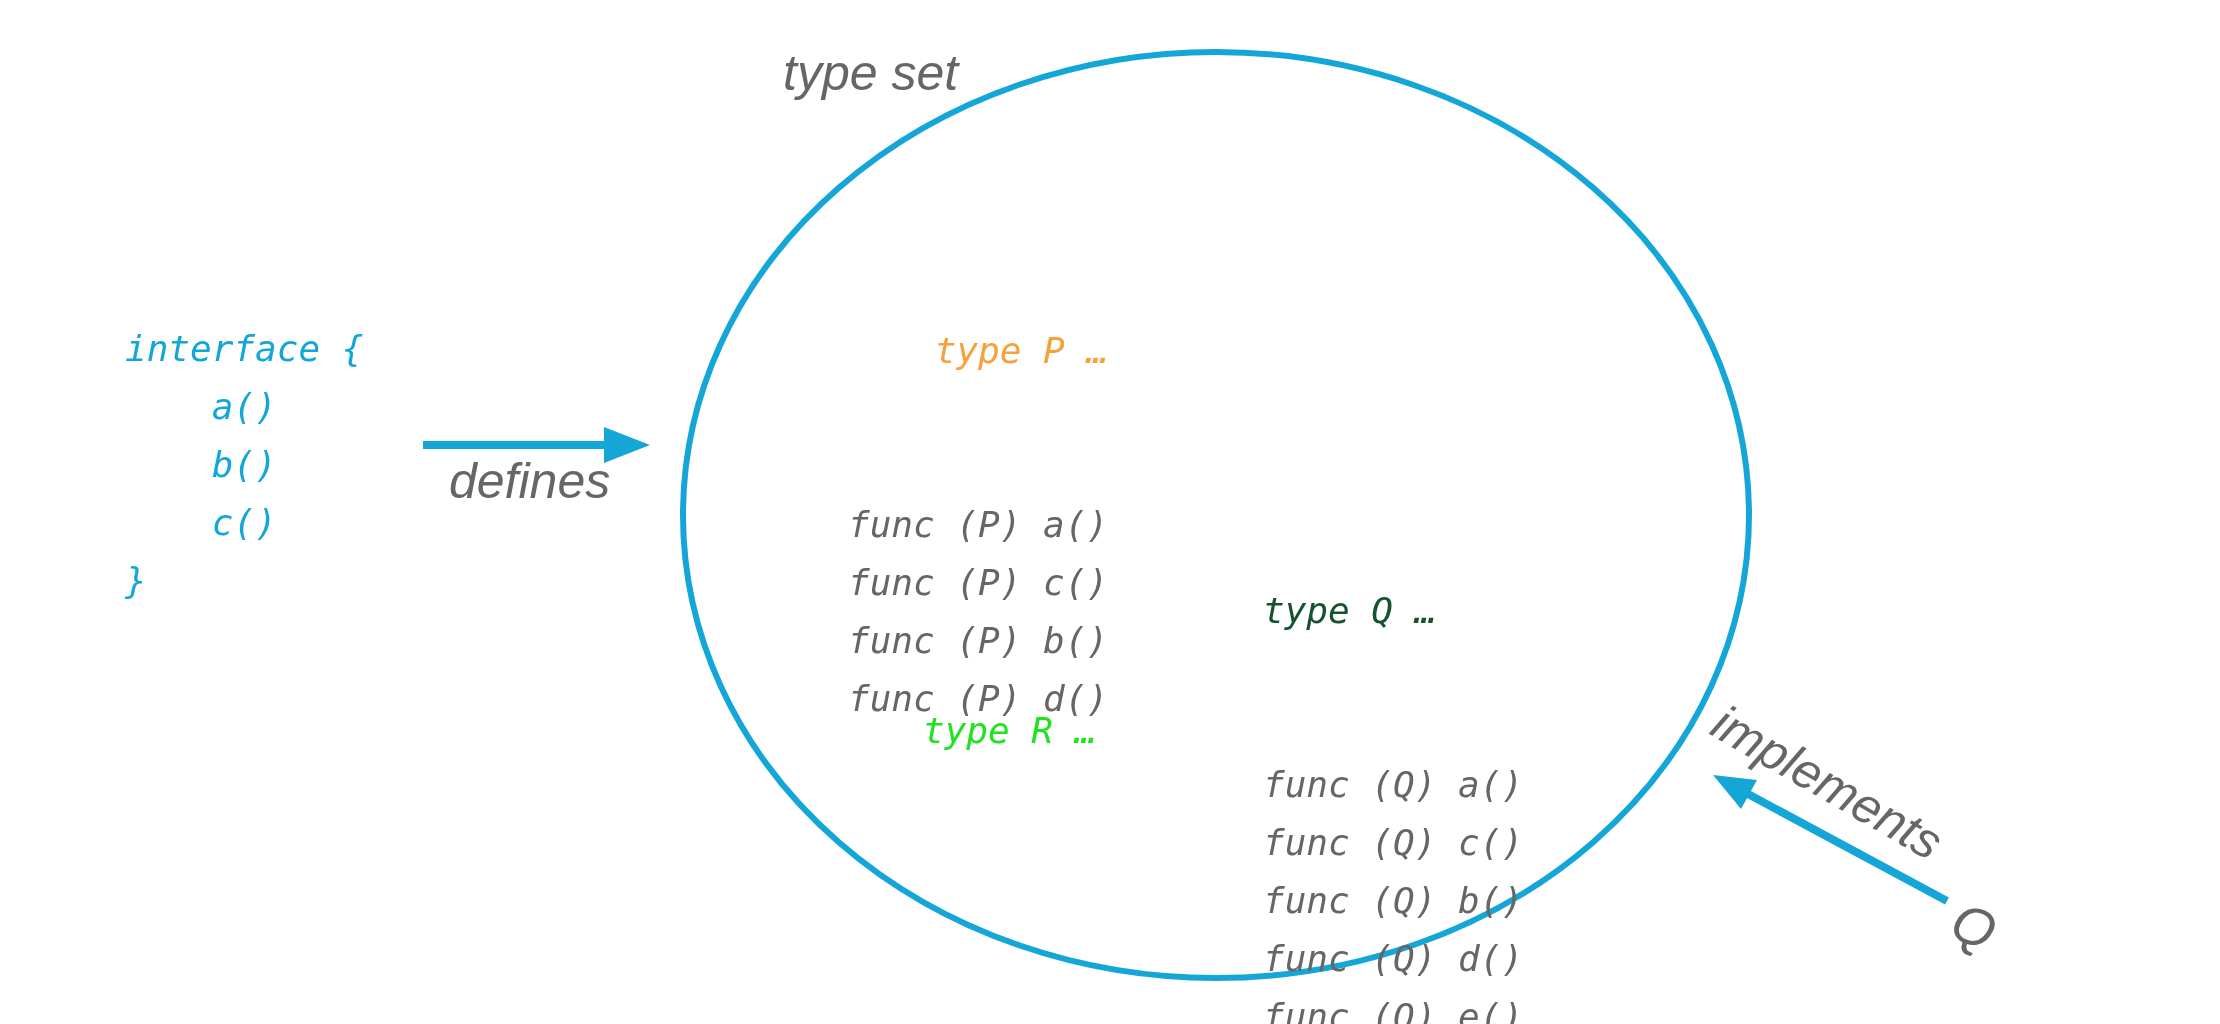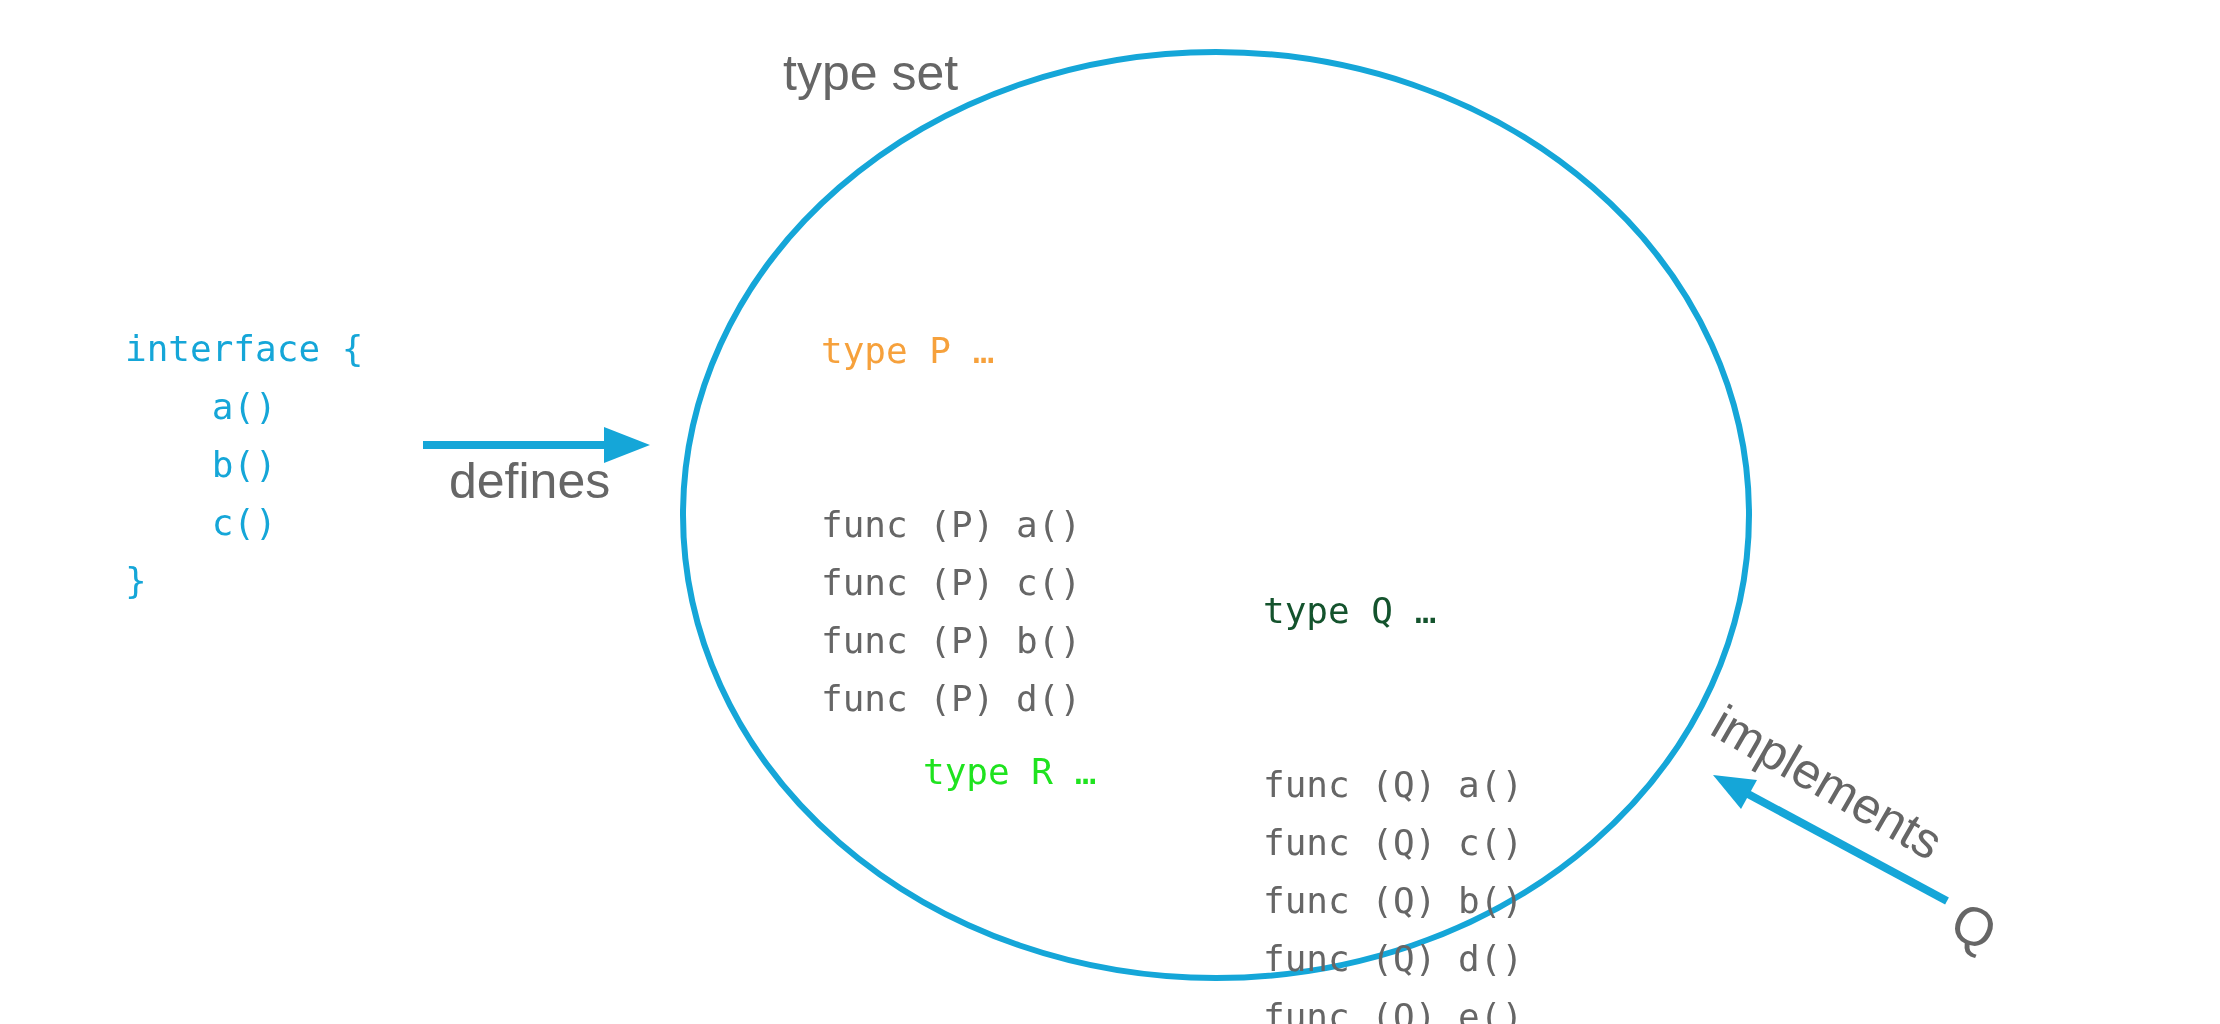--- a/index.html
+++ b/index.html
@@ -2,20 +2,21 @@
 <html style="--blue: #15a6d8; --gray: #666666; --orange: #f6a13c; --magenta: #f516d0; --green: #1fe31f;"><head>
 <meta charset="utf-8">
 <style>
   html, body { margin: 0; padding: 0; background: #ffffff; }
   .canvas {
     position: relative;
     width: 2220px;
     height: 1024px;
     background: #ffffff;
     overflow: hidden;
+    font-style: italic;
   }
   .layer {
     position: absolute;
     left: 0; top: 0;
   }
   .label {
     position: absolute;
     font-family: "Liberation Sans", sans-serif;
     font-size: 50px;
     line-height: 1;
@@ -27,21 +28,21 @@
     font-family: "DejaVu Sans Mono", monospace;
     font-size: 36px;
     line-height: 58px;
     color: var(--gray);
     white-space: pre;
   }
   .code .code-line { white-space: pre; }
   #type-set-label   { left: 783px;  top: 48px; }
   #interface-block  { left: 125px;  top: 320px; color: var(--blue); }
   #defines-label    { left: 449px;  top: 456px; }
-  #p-block          { left: 821px;  top: 206px; }
+  #p-block          { left: 848px;  top: 206px; text-align: right; }
   #q-block          { left: 1263px; top: 466px; }
   #r-block          { left: 923px;  top: 586px; }
   #implements-label { left: 1729px; top: 697px; transform: rotate(30deg); transform-origin: 0 0; }
   #q-tail-label     { left: 1966px; top: 893px; font-size: 54px; transform: rotate(24deg); transform-origin: 0 0; }
 </style>
 </head>
 <body>
 
 <div class="canvas">
 
@@ -67,20 +68,20 @@
     <div class="code-line" style="color: rgb(246, 161, 60);">type P …</div>
     <div><div class="code-line">func (P) a()</div><div class="code-line">func (P) c()</div><div class="code-line">func (P) b()</div><div class="code-line">func (P) d()</div></div>
   </div>
 
   <div class="code" id="q-block">
     <div class="code-line" style="color: #14532d;">type Q …</div>
     <div><div class="code-line">func (Q) a()</div><div class="code-line">func (Q) c()</div><div class="code-line">func (Q) b()</div><div class="code-line">func (Q) d()</div><div class="code-line">func (Q) e()</div></div>
   </div>
 
   <div class="code" id="r-block">
-    <div class="code-line" style="color: rgb(31, 227, 31); margin-top: 41px;">type R …</div>
+    <div class="code-line" style="color: rgb(31, 227, 31);">type R …</div>
   </div>
 
   <div class="label" id="implements-label">implements</div>
 
   <div class="label" id="q-tail-label">Q</div>
 
 </div>
 
 </body></html>

